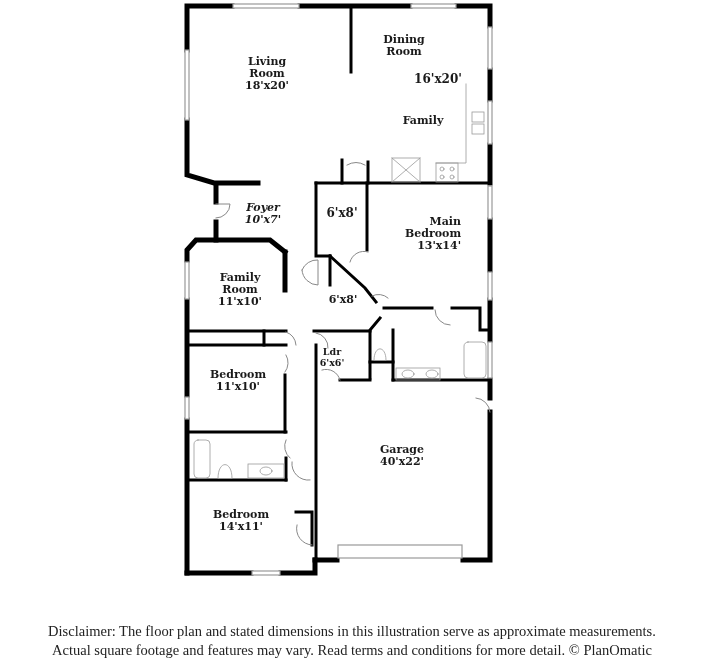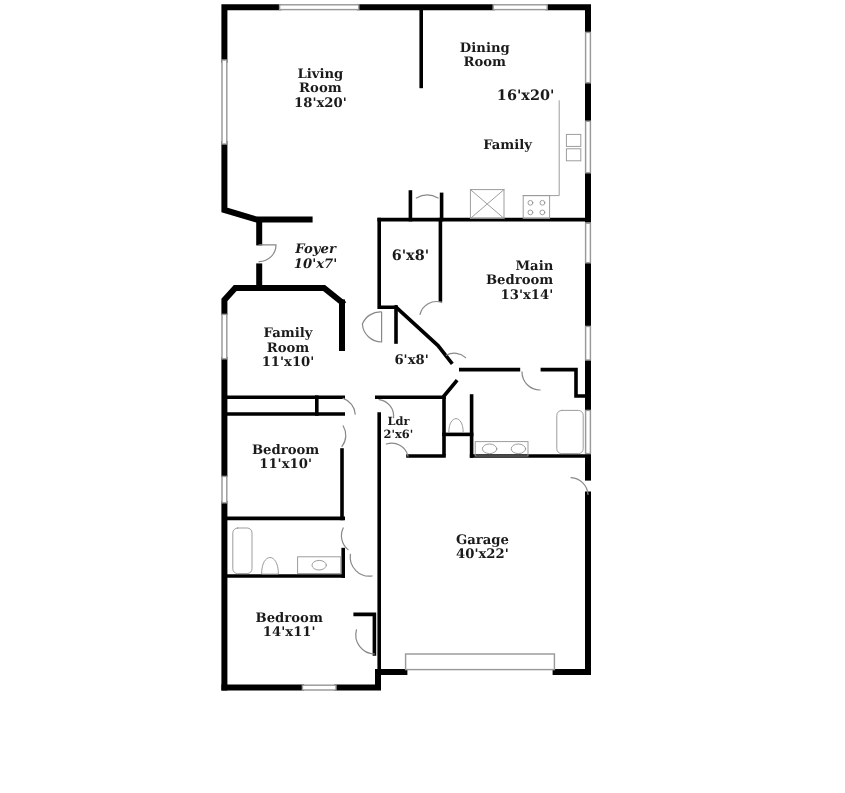--- a/index.html
+++ b/index.html
@@ -152,29 +152,31 @@
 <div class="lbl" style="left:240px;top:272px;">
   <span>Family</span><br>
   <span>Room</span>
   <span class="dim">11'x10'</span>
 </div>
 <div class="lbl" style="left:343px;top:294px;">
   <span>6'x8'</span>
 </div>
 <div class="lbl" style="left:332px;top:346px;font-size:9.5px;line-height:11px;">
   <span>Ldr</span>
-  <span class="dim">2'x6'</span>
+  <span class="dim">6'x6'</span>
 </div>
 <div class="lbl" style="left:238px;top:369px;">
   <span>Bedroom</span>
   <span class="dim">11'x10'</span>
 </div>
 <div class="lbl" style="left:402px;top:444px;">
   <span>Garage</span>
   <span class="dim">40'x22'</span>
 </div>
 <div class="lbl" style="left:241px;top:509px;">
   <span>Bedroom</span>
   <span class="dim">14'x11'</span>
 </div>
 
 <div id="disclaimer">
+  <div>Disclaimer: The floor plan and stated dimensions in this illustration serve as approximate measurements.</div>
+  <div>Actual square footage and features may vary. Read terms and conditions for more detail. © PlanOmatic</div>
 </div>
 
 </body></html>

